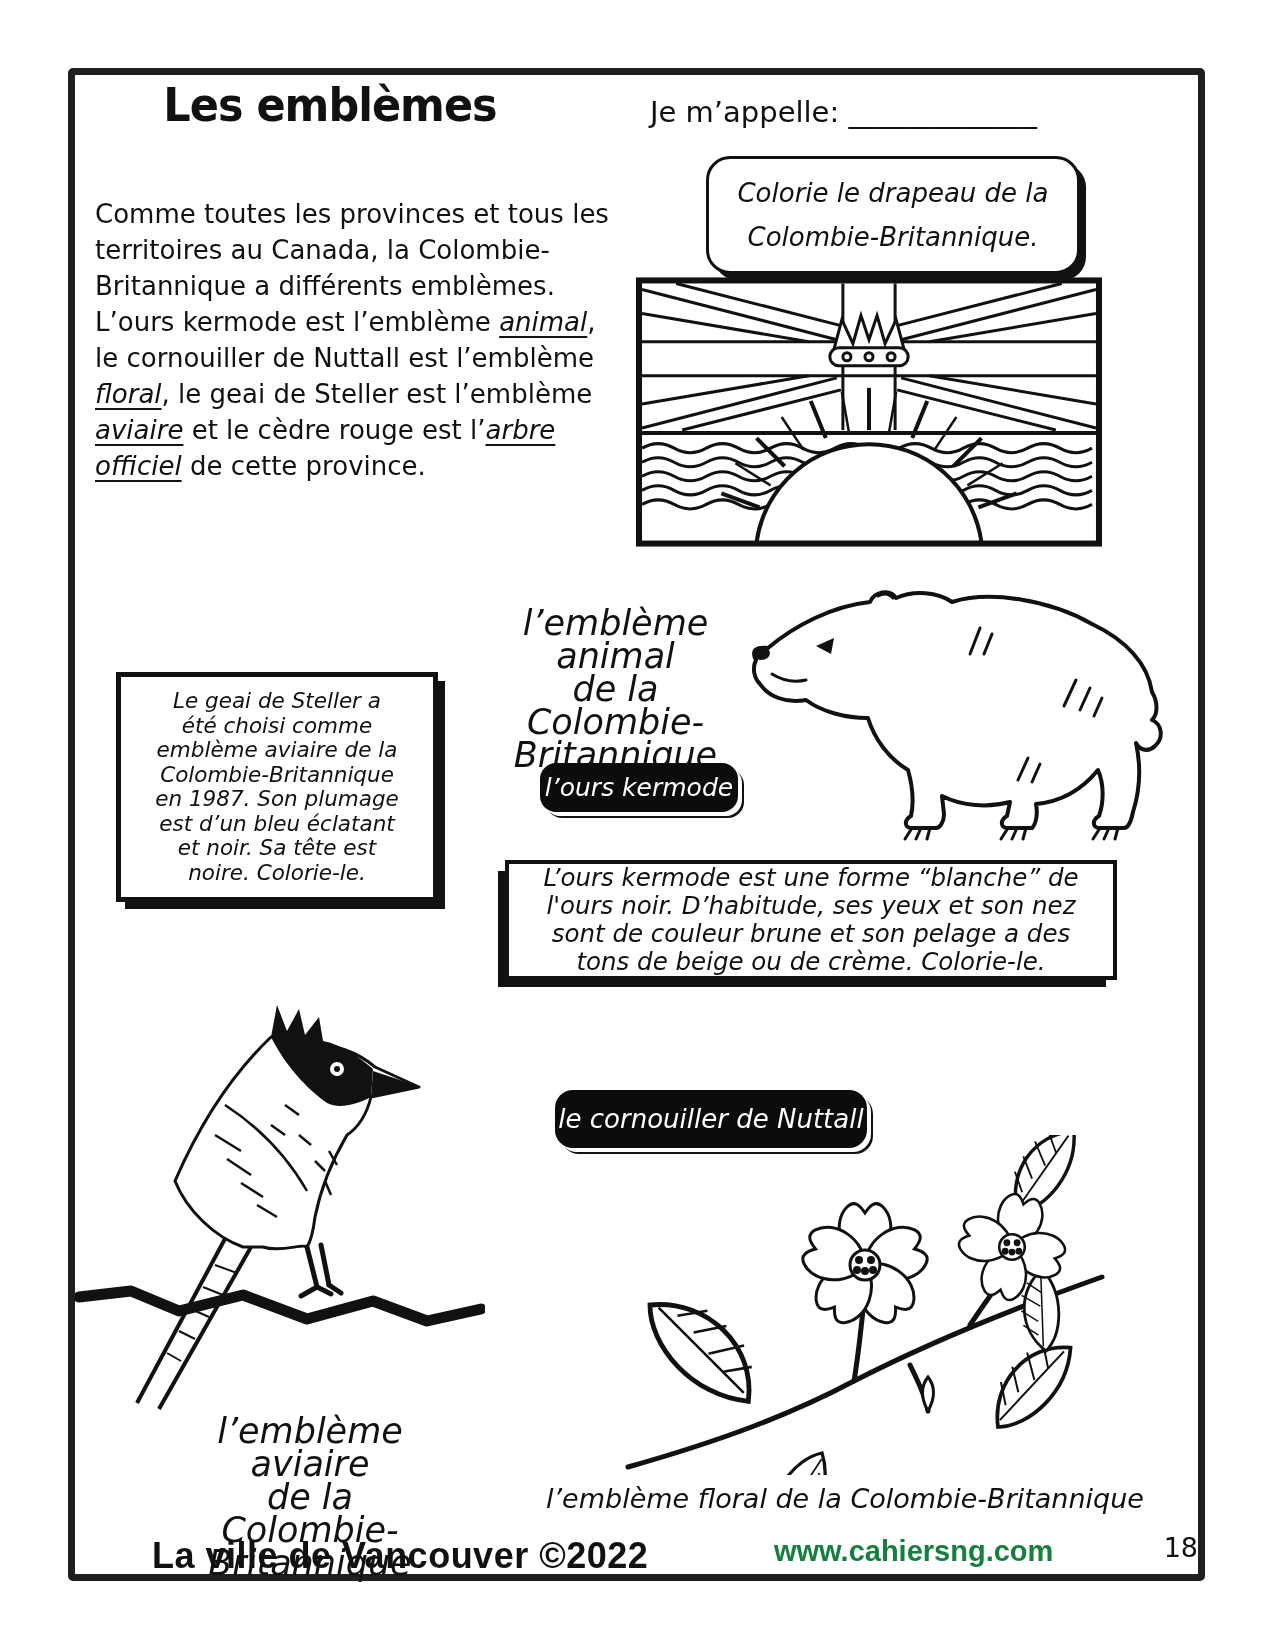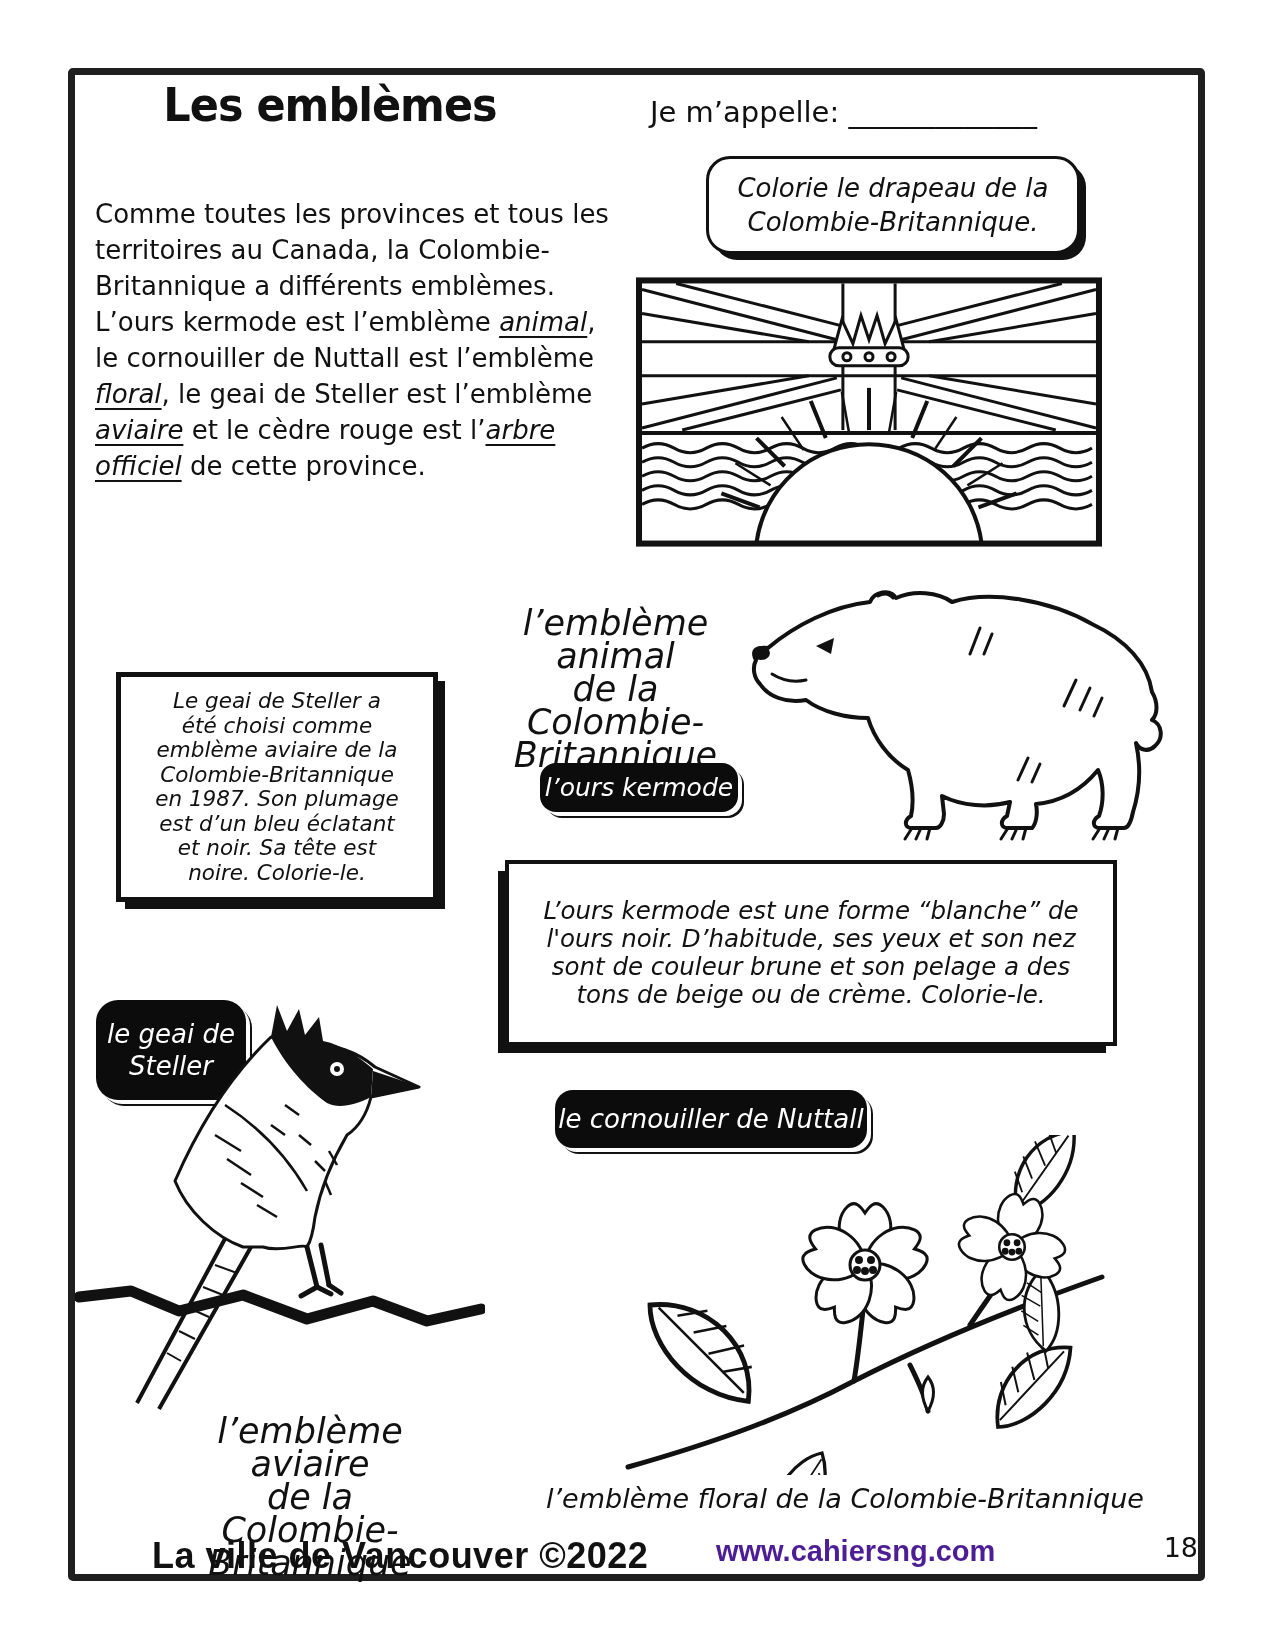--- a/index.html
+++ b/index.html
@@ -9,21 +9,21 @@
          border:7px solid #1f1f1f;border-radius:5px;}
   .abs{position:absolute;}
   .title{font-size:43px;font-weight:900;letter-spacing:-1px;text-align:center;transform:scaleY(1.08);}
   .nameline{font-size:29px;}
   .it{font-style:italic;}
   .pre{white-space:pre-line;}
   .center{text-align:center;}
   .para{font-size:26px;line-height:36px;}
   .ui{font-style:italic;text-decoration:underline;text-underline-offset:5px;text-decoration-thickness:2px;}
   .roundbox{border:3px solid #111;border-radius:24px;box-shadow:7px 7px 0 -1px #111;
-            background:#fff;font-size:26px;line-height:34px;padding:12px 8px;text-align:center;}
+            background:#fff;font-size:26px;line-height:44px;padding:12px 8px;text-align:center;}
   .infobox{border:5px solid #111;background:#fff;}
   .shadow-r{box-shadow:8px 8px 0 -1px #111;}
   .shadow-l{box-shadow:-9px 9px 0 -2px #111;}
   .pill{background:#0c0c0c;color:#fff;border-radius:16px;display:flex;align-items:center;
         justify-content:center;font-style:italic;box-shadow:4px 4px 0 #fff,6px 6px 0 #111;}
   .caption{font-style:italic;font-size:35px;line-height:33px;text-align:center;}
   .footer-copy{font-family:"Liberation Sans",sans-serif;font-weight:bold;font-size:36px;letter-spacing:0.5px;}
   .footer-site{font-family:"Liberation Sans",sans-serif;font-weight:bold;font-size:29px;}
   .pagenum{font-size:27px;}
   svg{display:block;}
@@ -149,27 +149,25 @@
 été choisi comme
 emblème aviaire de la
 Colombie-Britannique
 en 1987. Son plumage
 est d’un bleu éclatant
 et noir. Sa tête est
 noire. Colorie-le.</div>
 
   <div class="abs pill" style="left:540px;top:763px;width:198px;height:49px;font-size:25px;">l’ours kermode</div>
 
-  <div class="abs infobox shadow-l it center pre" style="left:505px;top:860px;width:588px;padding:33px 8px;font-size:24.5px;line-height:28px;border-width:4px;">L’ours kermode est une forme “blanche” de
+  <div class="abs infobox shadow-l it center pre" style="left:505px;top:860px;width:588px;padding:0 8px;font-size:24.5px;line-height:28px;border-width:4px;">L’ours kermode est une forme “blanche” de
 l'ours noir. D’habitude, ses yeux et son nez
 sont de couleur brune et son pelage a des
 tons de beige ou de crème. Colorie-le.</div>
 
-  <div class="abs pill pre center" style="left:96px;top:1000px;width:150px;height:100px;font-size:26px;line-height:32px;border-radius:22px;">le geai de
-Steller</div>
 
   <div class="abs" style="left:75px;top:985px;width:410px;height:430px;">
     <svg viewBox="0 0 410 430" width="410" height="430">
       <path d="M4,312 L56,306 L104,326 L168,310 L232,334 L298,316 L352,336 L406,324" stroke="#111" stroke-width="11" fill="none" stroke-linecap="round" stroke-linejoin="round"></path>
       <path d="M152,250 L62,418 M176,262 L84,424" stroke="#111" stroke-width="4" fill="none"></path>
       <g stroke="#111" stroke-width="2" fill="none">
         <path d="M140,280 l22,8"></path>
           <path d="M128,302 l20,8"></path>
           <path d="M116,324 l18,8"></path>
           <path d="M104,346 l16,8"></path>
@@ -291,16 +289,16 @@
     </svg>
   </div>
 
   <div class="abs caption pre" style="left:175px;top:1415px;width:270px;font-style:italic;">l’emblème aviaire
 de la Colombie-
 Britannique</div>
 
   <div class="abs caption" style="left:540px;top:1482px;width:610px;font-size:27px;">l’emblème floral de la Colombie-Britannique</div>
 
   <div class="abs footer-copy" style="left:152px;top:1535px;">La ville de Vancouver ©2022</div>
-  <div class="abs footer-site" style="left:716px;top:1535px;color:#4c1d95;">www.cahiersng.com</div>
+  <div class="abs footer-site" style="left:774px;top:1535px;color:#15803d;">www.cahiersng.com</div>
   <div class="abs pagenum" style="left:1143px;top:1532px;width:55px;text-align:right;">18</div>
 
 </div>
 
 </body></html>

